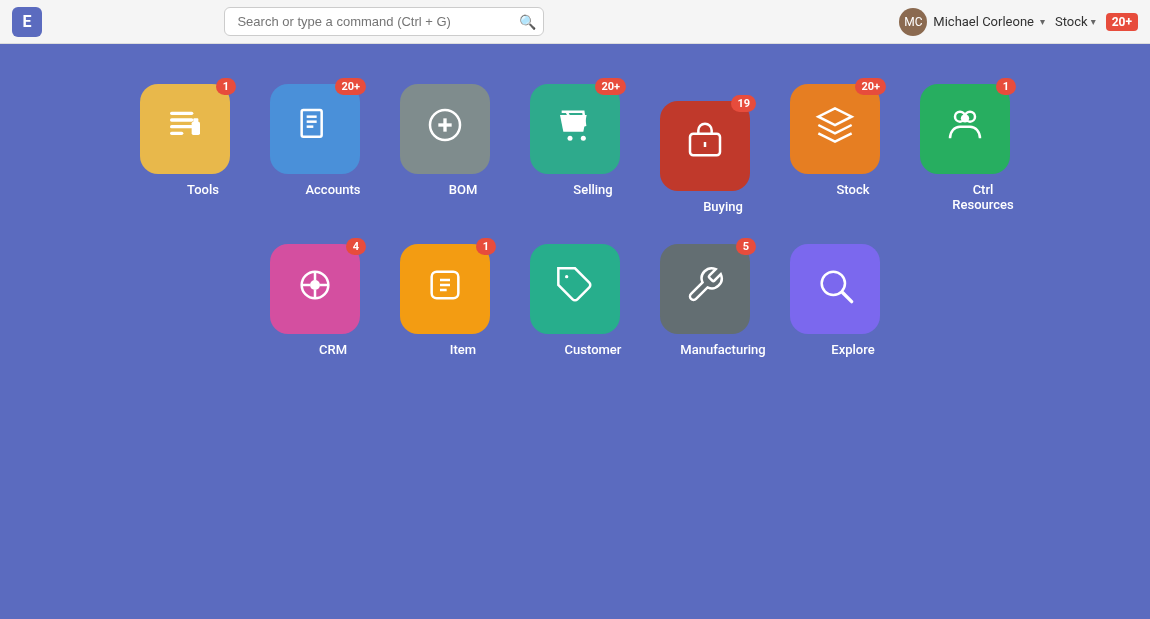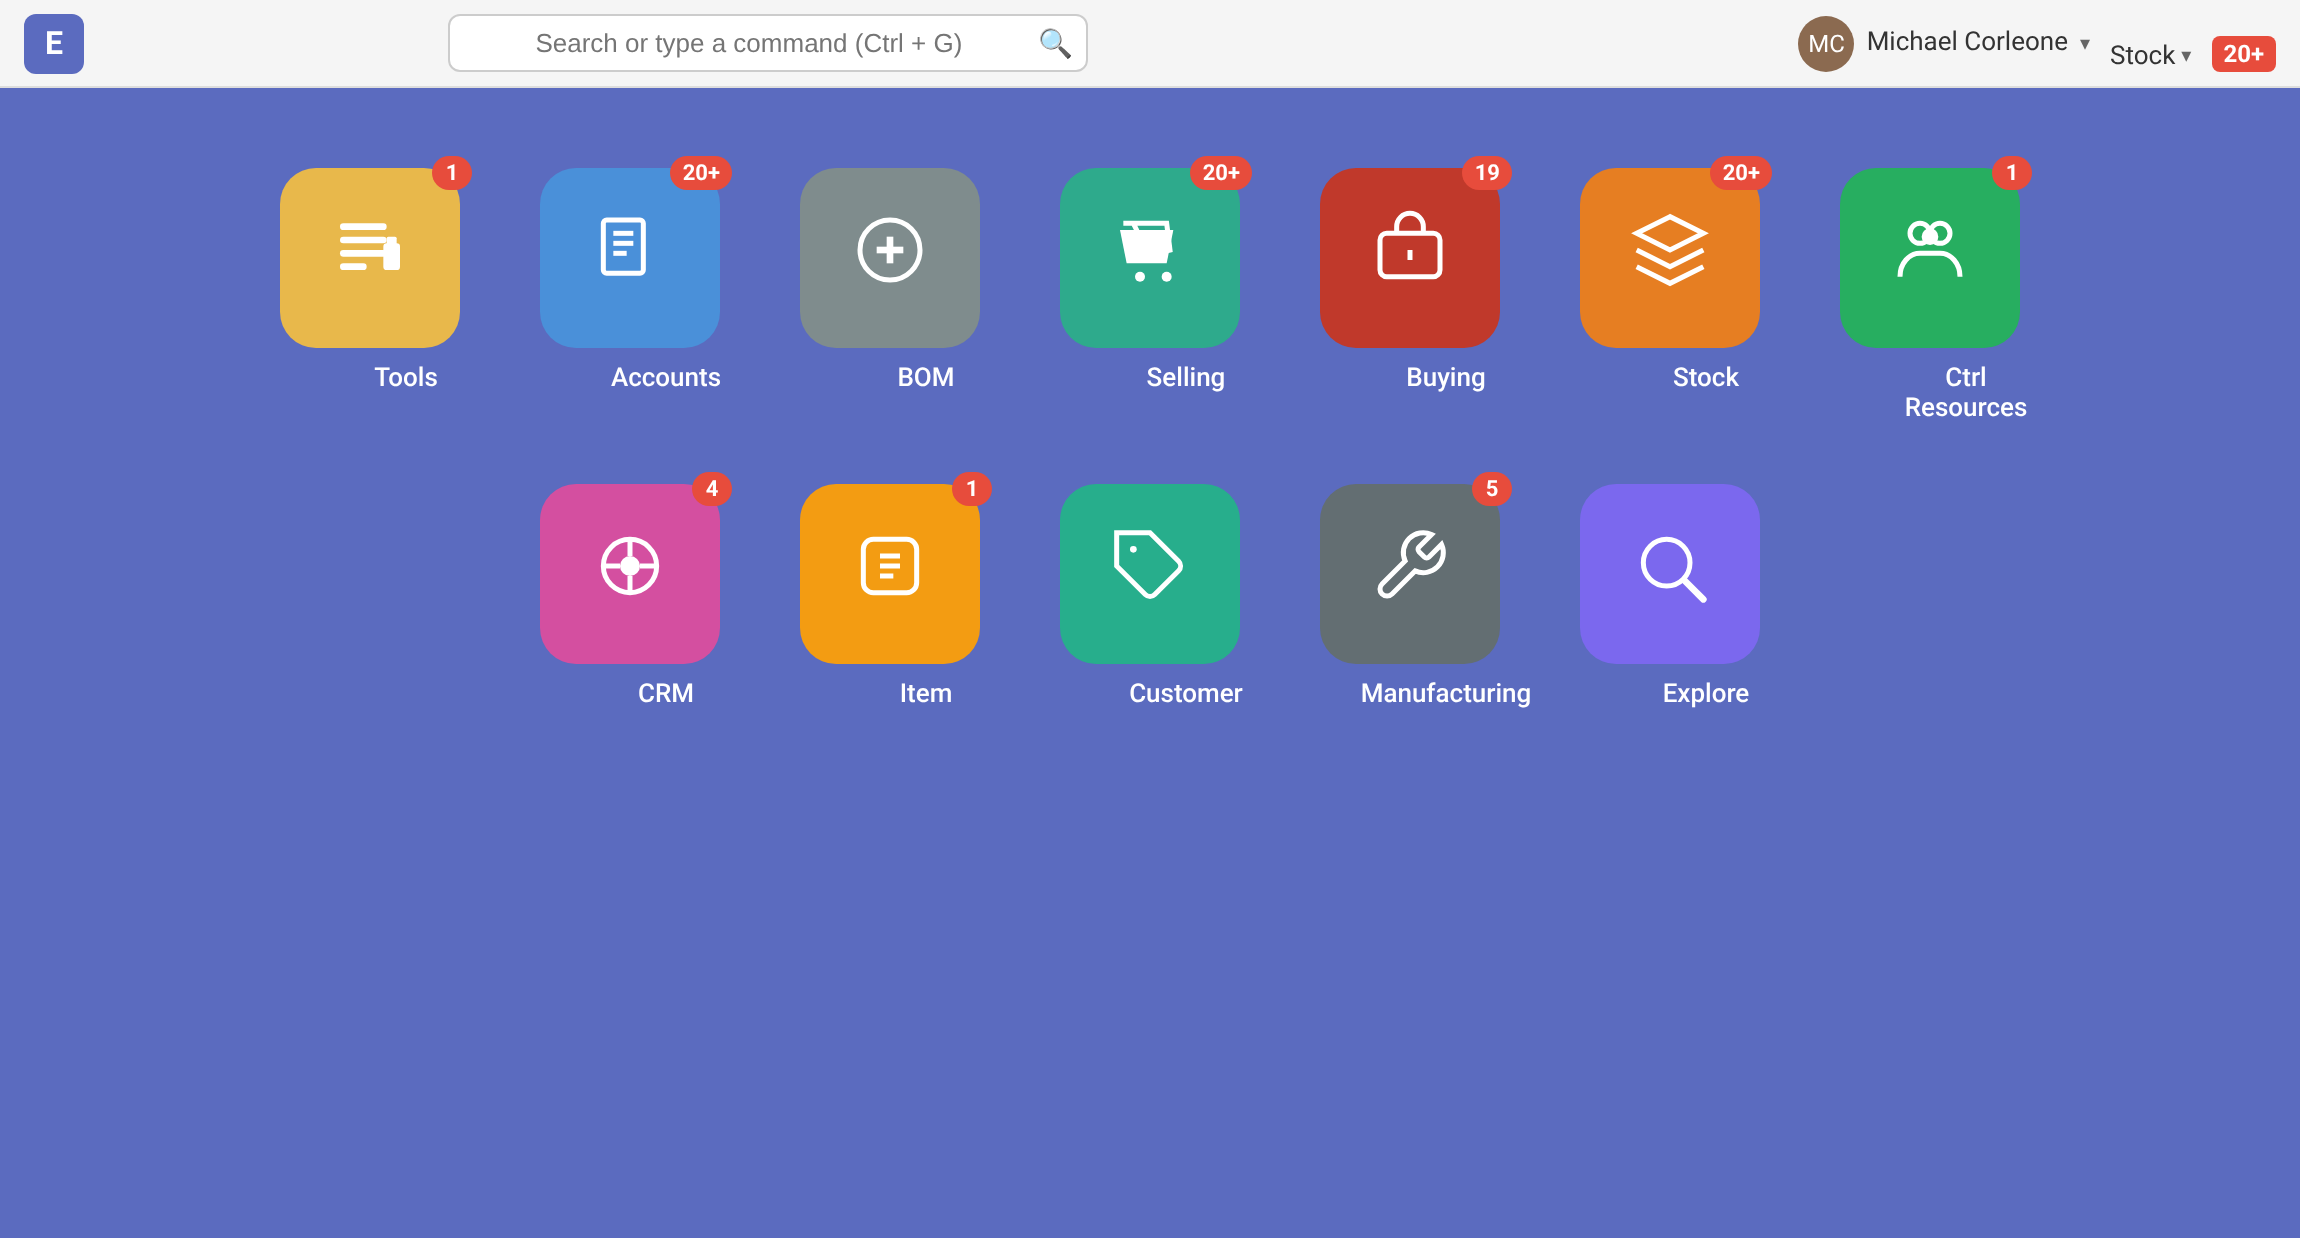--- a/index.html
+++ b/index.html
@@ -42,33 +42,32 @@
     }
     .search-bar input {
       width: 100%;
       padding: 6px 32px 6px 12px;
       border: 1px solid #ccc;
       border-radius: 6px;
       font-size: 13px;
       color: #888;
       background: white;
       outline: none;
-      text-align: center;
     }
     .search-icon-wrap {
       position: absolute;
       right: 8px;
       top: 50%;
       transform: translateY(-50%);
       color: #999;
       font-size: 14px;
     }
     .header-right {
       display: flex;
-      align-items: flex-end;
+      align-items: center;
       gap: 10px;
       margin-left: auto;
     }
     .user-info {
       display: flex;
       align-items: center;
       gap: 6px;
       cursor: pointer;
       font-size: 13px;
       color: #333;
@@ -164,21 +163,21 @@
       text-align: center;
       font-weight: 500;
       margin-left: 36px;
     }
 
     
     .color-yellow    { background: #e8b84b; }
     .color-blue      { background: #4a90d9; }
     .color-gray      { background: #7f8c8d; }
     .color-teal      { background: #2eaa8c; }
-    .color-red       { background: #c0392b; }
+    .color-red       { background: #c0392b; margin-top: 17px; }
     .color-orange    { background: #e67e22; }
     .color-green     { background: #27ae60; }
     .color-dark-gray { background: #636e72; }
     .color-pink      { background: #d44fa0; }
     .color-amber     { background: #f39c12; }
     .color-teal2     { background: #27ae8c; }
     .color-purple    { background: #7b68ee; }
 
     
     svg { width: 40px; height: 40px; fill: white; }

